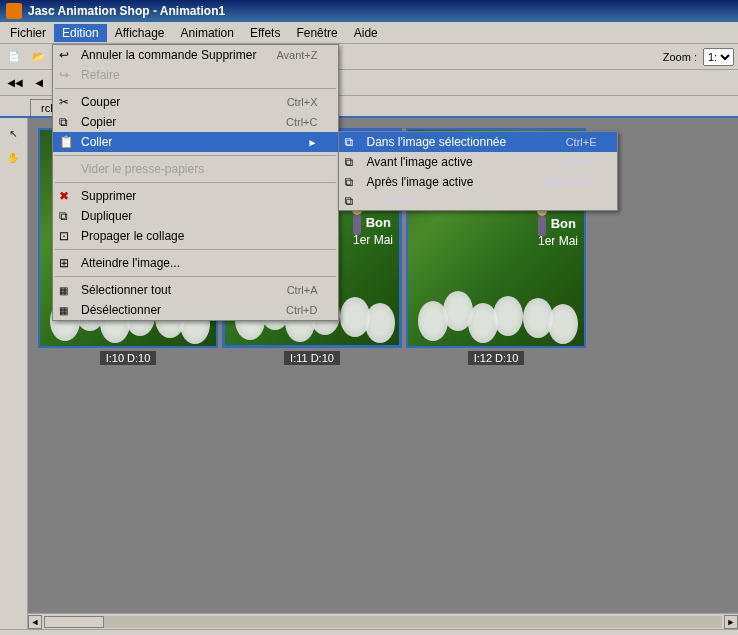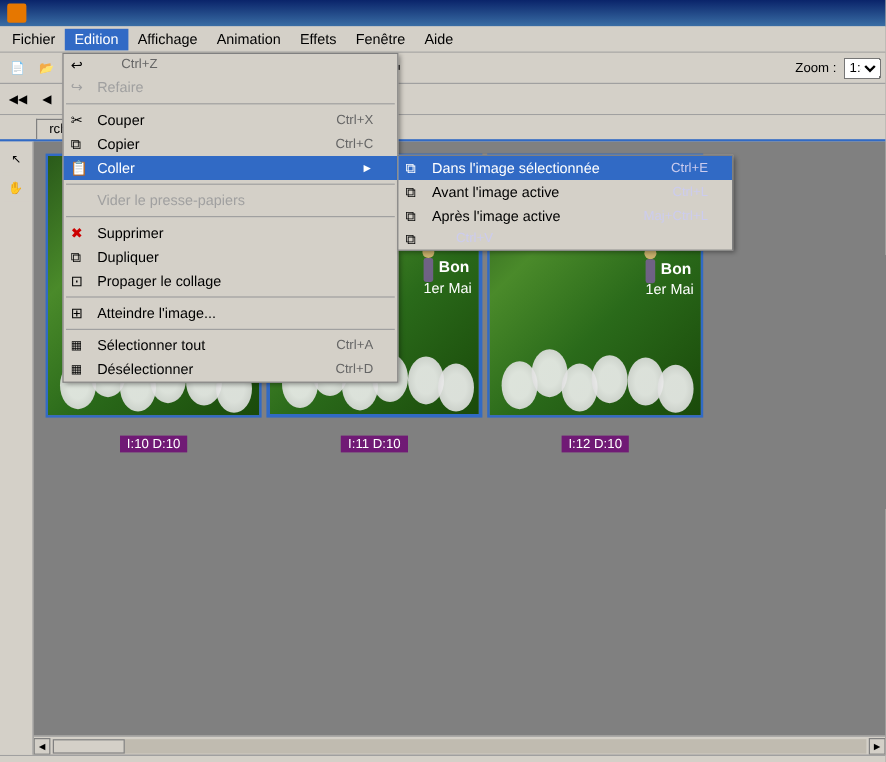--- a/index.html
+++ b/index.html
@@ -160,22 +160,22 @@
       background: linear-gradient(135deg, #2a5a1a 0%, #4a8a2a 30%, #2a6a1a 60%, #1a4a0a 100%);
       position: relative;
       overflow: hidden;
     }
     .frame-img.selected {
       border: 3px solid #316ac5;
     }
     .frame-label {
       color: white;
       font-size: 11px;
-      margin-top: 15px;
-      background: #701a75;
+      margin-top: 3px;
+      background: #404040;
       padding: 1px 6px;
     }
 
     
     .flowers {
       position: absolute;
       bottom: 0;
       left: 0;
       right: 0;
       height: 100px;
@@ -329,20 +329,21 @@
       width: 60px;
       background: #d4d0c8;
       border: 1px solid #808080;
     }
   </style>
 </head>
 <body>
 
 <div class="title-bar">
   <span class="app-icon"></span>
+  <span>Jasc Animation Shop - Animation1</span>
 </div>
 
 <div class="menu-bar">
   <div class="menu-item">
     <span>Fichier</span>
   </div>
   <div class="menu-item active">
     <span>Edition</span>
   </div>
   <div class="menu-item">
@@ -491,21 +492,22 @@
 </div>
 
 <div class="status-bar">
   <span></span>
 </div>
 
 <div class="dropdown-menu" style="top: 44px; left: 52px; min-width: 280px;">
 
   <div class="dropdown-item">
     <span class="item-icon">↩</span>
-    <span class="shortcut">Ctrl+Z</span>
+    <span>Annuler la commande Supprimer</span>
+    <span class="shortcut">Avant+Z</span>
   </div>
   <div class="dropdown-item disabled">
     <span class="item-icon">↪</span>
     <span>Refaire</span>
   </div>
 
   <div class="dropdown-separator"></div>
 
   <div class="dropdown-item">
     <span class="item-icon">✂</span>

